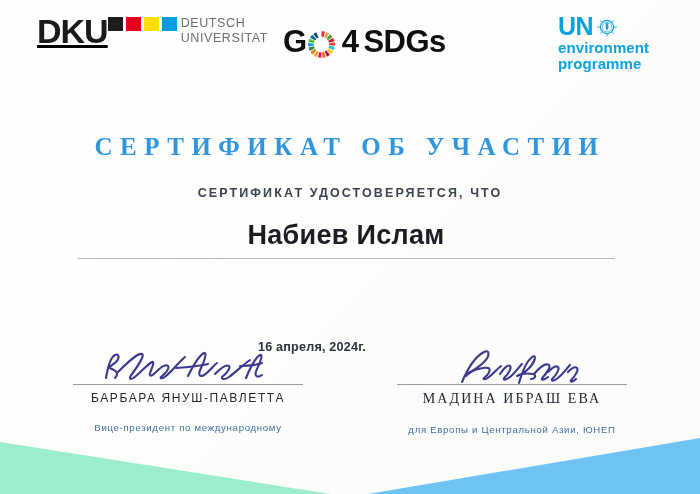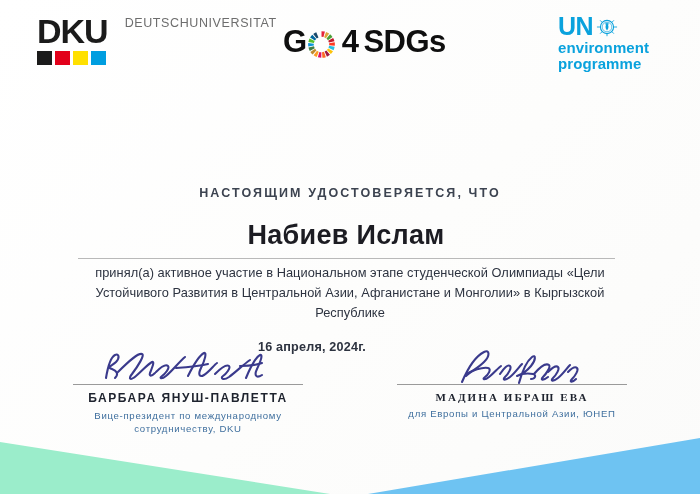--- a/index.html
+++ b/index.html
@@ -20,35 +20,35 @@
   
   .logo-row{
     position:absolute;top:0;left:0;width:700px;height:88px;
   }
 
   
   .dku{
     position:absolute;left:37px;top:14px;
     display:flex;align-items:flex-start;
   }
-  .dku-left{display:flex;flex-direction:column;}
+  .dku-left{display:flex;text-decoration:underline;}
   .dku-mark{
     font-family:"Liberation Sans", sans-serif;
     font-size:34px;font-weight:700;letter-spacing:-1px;
     color:#1b1b1b;line-height:34px;
   }
   .dku-squares{display:flex;margin-top:3px;gap:3px;}
   .dku-squares i{display:block;width:15px;height:14px;}
   .sq-black{background:#1b1b1b;}
   .sq-red{background:#e2001a;}
   .sq-yellow{background:#ffe000;}
   .sq-blue{background:#009ee0;}
   .dku-right{
-    margin-left:17px;margin-top:2px;
-    display:flex;flex-direction:row;
+    margin-left:4px;margin-top:2px;
+    display:flex;flex-direction:column;
     font-size:12.5px;letter-spacing:.6px;color:#6d6d6d;line-height:15.4px;
   }
 
   
   .go4sdg{
     position:absolute;left:283px;top:24px;
     display:flex;align-items:center;
     font-size:31px;font-weight:700;color:#0f0f0f;letter-spacing:-.5px;
   }
   .sdg-wheel{
@@ -125,26 +125,26 @@
   .sig-left{left:48px;}
   .sig-right{left:372px;}
 
   .sig-mark{height:36px;position:relative;}
   .sig-mark svg{position:absolute;left:50%;transform:translateX(-50%);top:0;}
 
   .sig-line{
     width:230px;height:1px;background:#9a9a9a;margin:0 auto 6px auto;
   }
   .sig-name{
-    font-size:12px;font-weight:700;letter-spacing:1.6px;color:#1e232e;
-    margin-bottom:4px;
+    font-size:12px;font-weight:400;letter-spacing:1.6px;color:#1e232e;
+    margin-bottom:16px;
   }
   .sig-name.serifed{
     font-family:"Liberation Serif", serif;
-    font-size:11px;letter-spacing:2.1px;
+    font-size:14px;letter-spacing:2.1px;
   }
   .sig-role{
     font-size:9.6px;line-height:13px;color:#3f6f9e;letter-spacing:.7px;
   }
 
   
   .ribbon{position:absolute;left:0;bottom:0;width:700px;height:58px;}
 </style>
 </head>
 <body>
@@ -218,45 +218,44 @@
               <path d="M73 28 L80 21"></path>
             </g>
           </svg>
         </span>
       </div>
       <div class="unep-sub">environment</div>
       <div class="unep-sub">programme</div>
     </div>
   </div>
 
-  <div class="subtitle">НАСТОЯЩИМ УДОСТОВЕРЯЕТСЯ, ЧТО</div>
+  <div class="title" style="color: rgb(47, 149, 220);">СЕРТИФИКАТ ОБ УЧАСТИИ</div>
+  <div class="subtitle">СЕРТИФИКАТ УДОСТОВЕРЯЕТСЯ, ЧТО</div>
   <div class="recipient">Набиев Ислам</div>
   <div class="divider"></div>
-  <div class="body-text">принял(а) активное участие в Национальном этапе студенческой Олимпиады «Цели Устойчивого Развития в Центральной Азии, Афганистане и Монголии» в Кыргызской Республике</div>
   <div class="date">16 апреля, 2024г.</div>
 
   <div class="sig-block sig-left">
     <div class="sig-mark">
       <svg width="200" height="38" viewBox="0 0 200 38" aria-hidden="true">
         <g fill="none" stroke="#3a3a8c" stroke-width="2.1" stroke-linecap="round" stroke-linejoin="round">
           <path d="M18 30 C20 18 23 9 27 7 C31 5 32 10 28 14 C24 18 18 19 24 21 C29 23 31 26 27 30"></path>
           <path d="M30 24 C42 12 50 5 54 6 C57 7 50 18 44 26 C40 31 42 33 48 28 C54 23 60 16 64 14 C67 13 64 20 62 25 C61 28 63 29 67 25"></path>
           <path d="M68 24 C73 19 78 16 80 18 C82 20 77 26 74 28 C71 30 73 32 78 28 C84 23 92 13 97 9"></path>
           <path d="M88 20 C104 19 112 18 120 16"></path>
           <path d="M100 28 C106 16 112 7 116 5 C119 4 117 12 113 20 C110 26 111 30 116 27 C121 24 126 17 129 15"></path>
           <path d="M127 26 C133 20 138 16 141 18 C143 20 138 26 135 28 C132 30 135 33 141 29 C148 24 156 16 162 12"></path>
           <path d="M152 18 C160 18 168 17 174 15"></path>
           <path d="M158 30 C163 18 168 9 172 7 C175 6 173 13 169 21 C166 27 168 31 174 27"></path>
         </g>
       </svg>
     </div>
     <div class="sig-line"></div>
     <div class="sig-name">БАРБАРА ЯНУШ-ПАВЛЕТТА</div>
     <div class="sig-role">Вице-президент по международному</div>
-    <div class="sig-role">сотрудничеству, DKU</div>
   </div>
 
   <div class="sig-block sig-right">
     <div class="sig-mark">
       <svg width="180" height="38" viewBox="0 0 180 38" aria-hidden="true">
         <g fill="none" stroke="#3a3a8c" stroke-width="2.1" stroke-linecap="round" stroke-linejoin="round">
           <path d="M40 34 C46 20 54 8 62 4 C68 1 68 8 62 14 C56 20 48 24 44 28"></path>
           <path d="M44 26 C52 22 60 19 66 20 C70 21 66 27 63 29 C60 31 62 33 67 29 C72 25 76 20 79 18"></path>
           <path d="M78 26 C82 20 86 16 88 18 C90 20 86 26 83 29 C80 32 83 33 88 29 C93 25 97 19 100 16"></path>
           <path d="M97 35 C100 24 105 13 110 9 C114 6 114 12 109 18 C104 24 98 27 95 28 C99 26 106 25 111 26 C115 27 113 31 109 31"></path>

